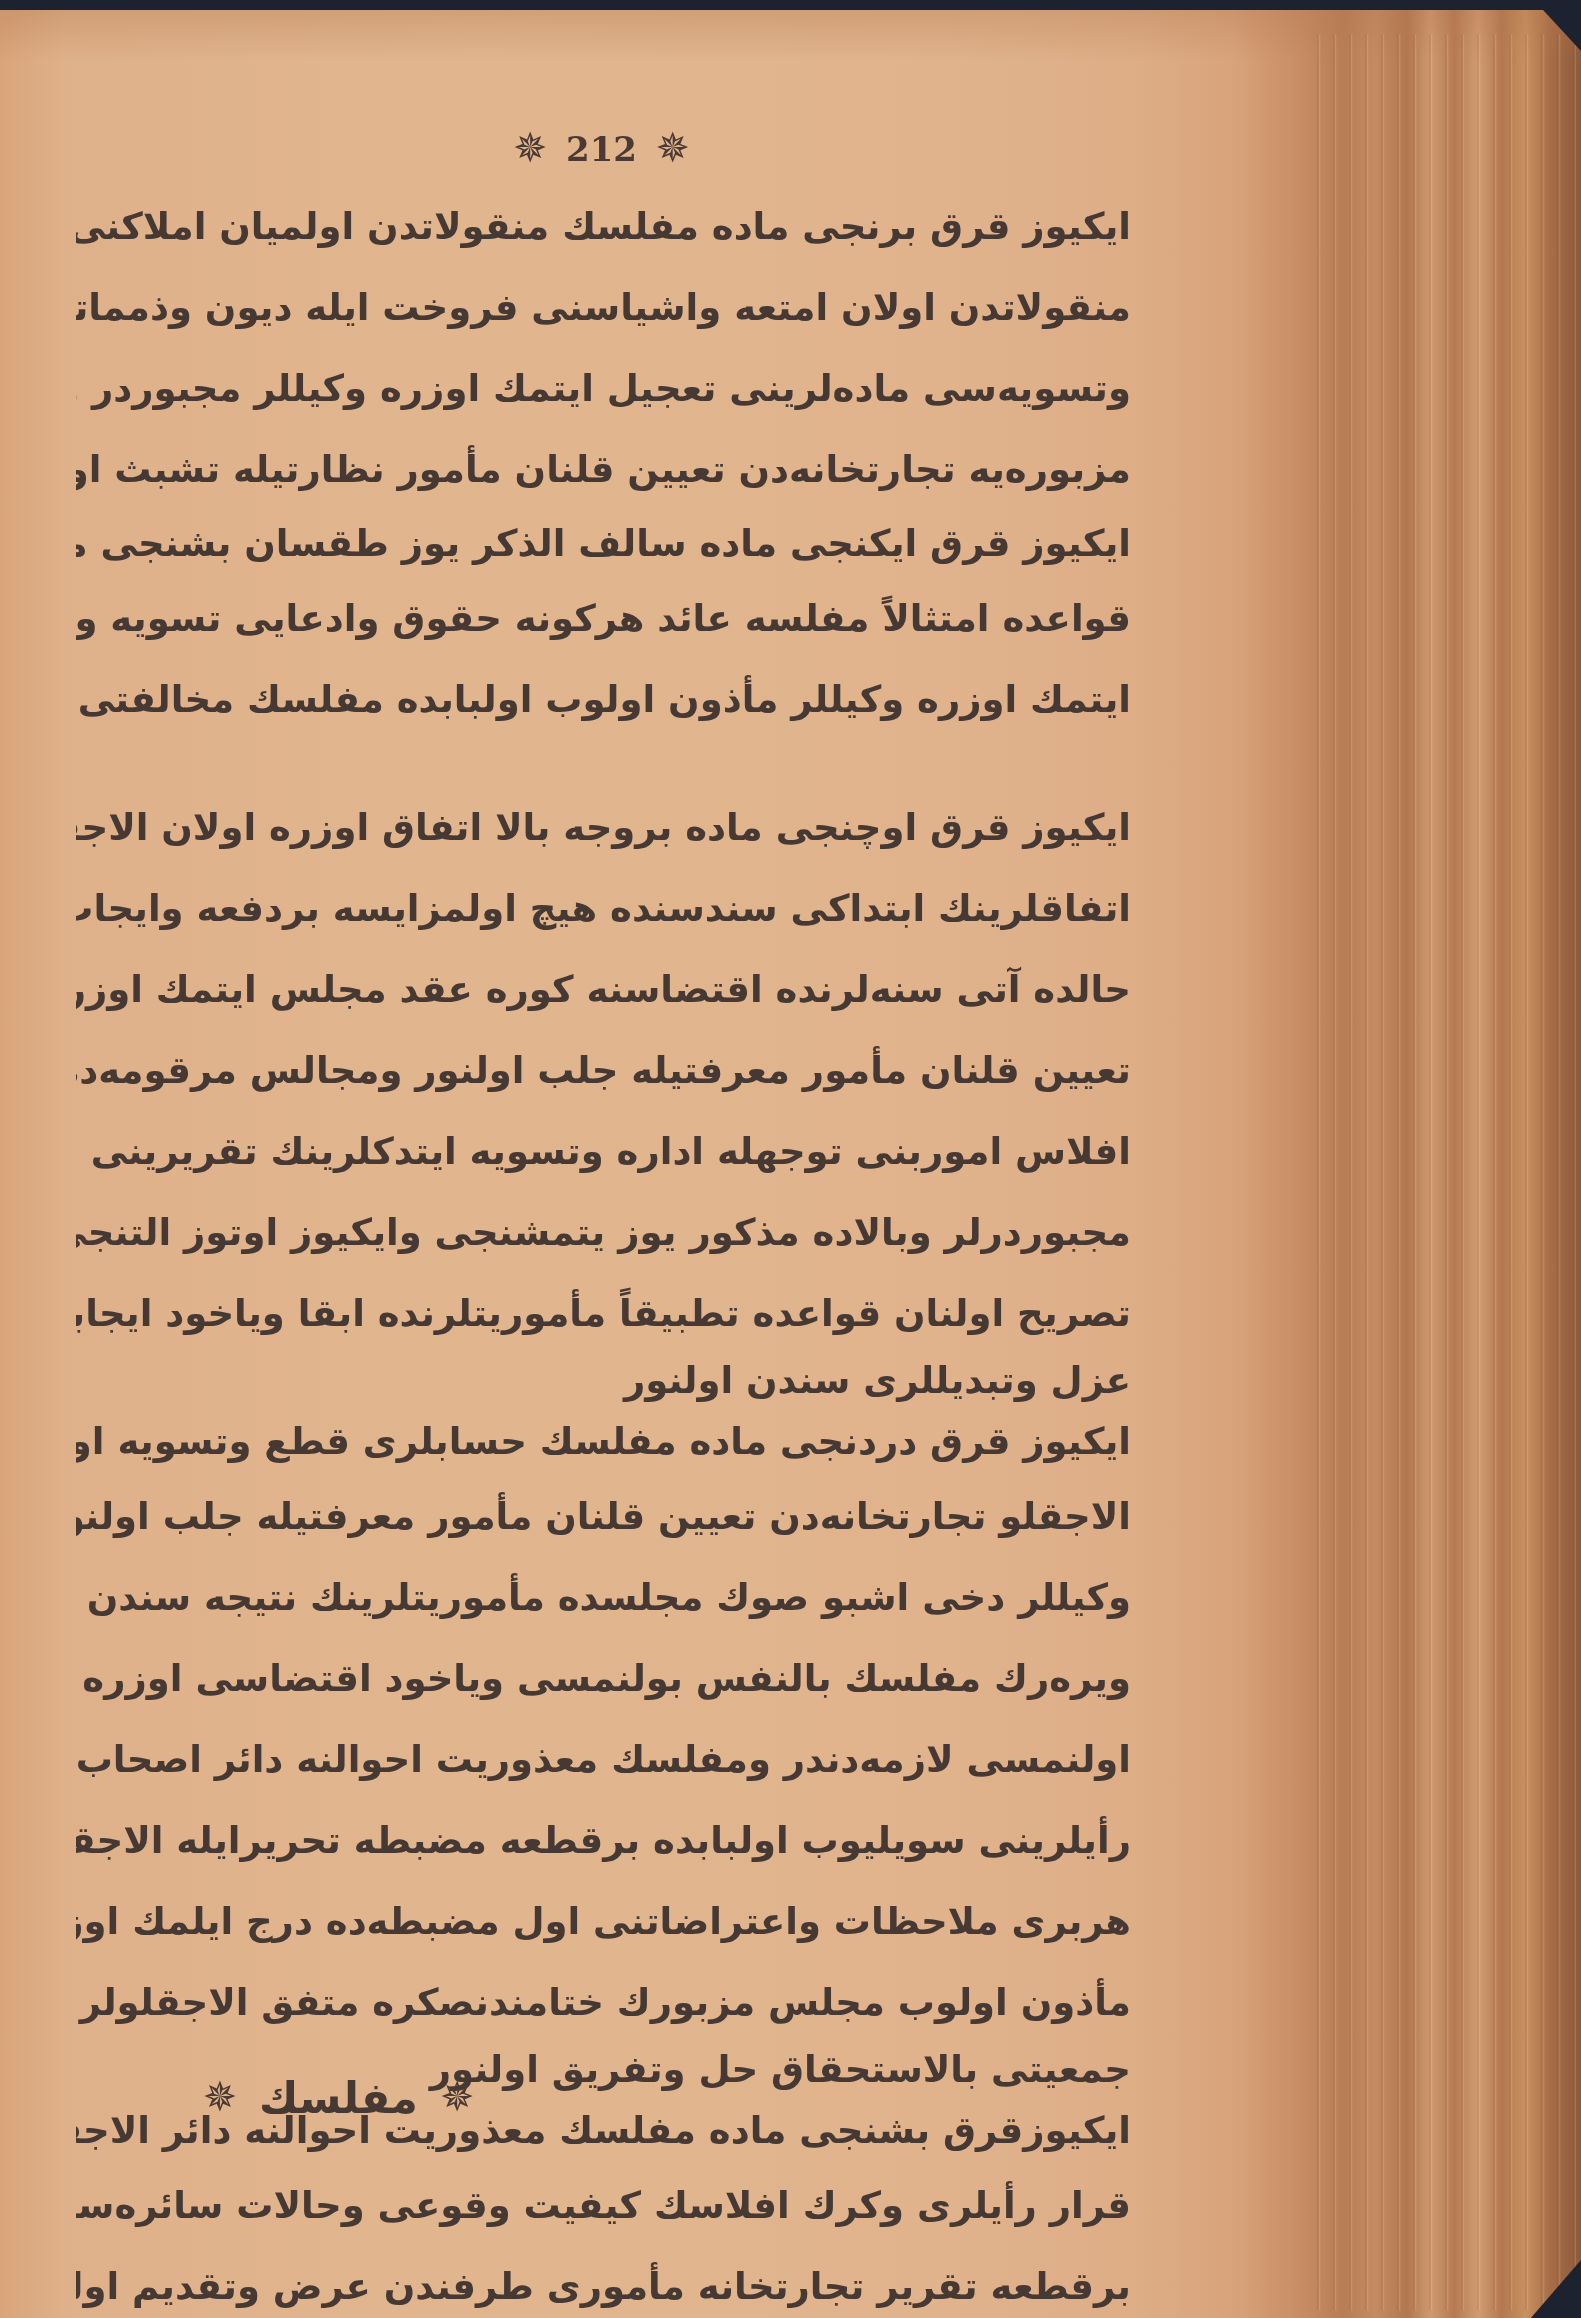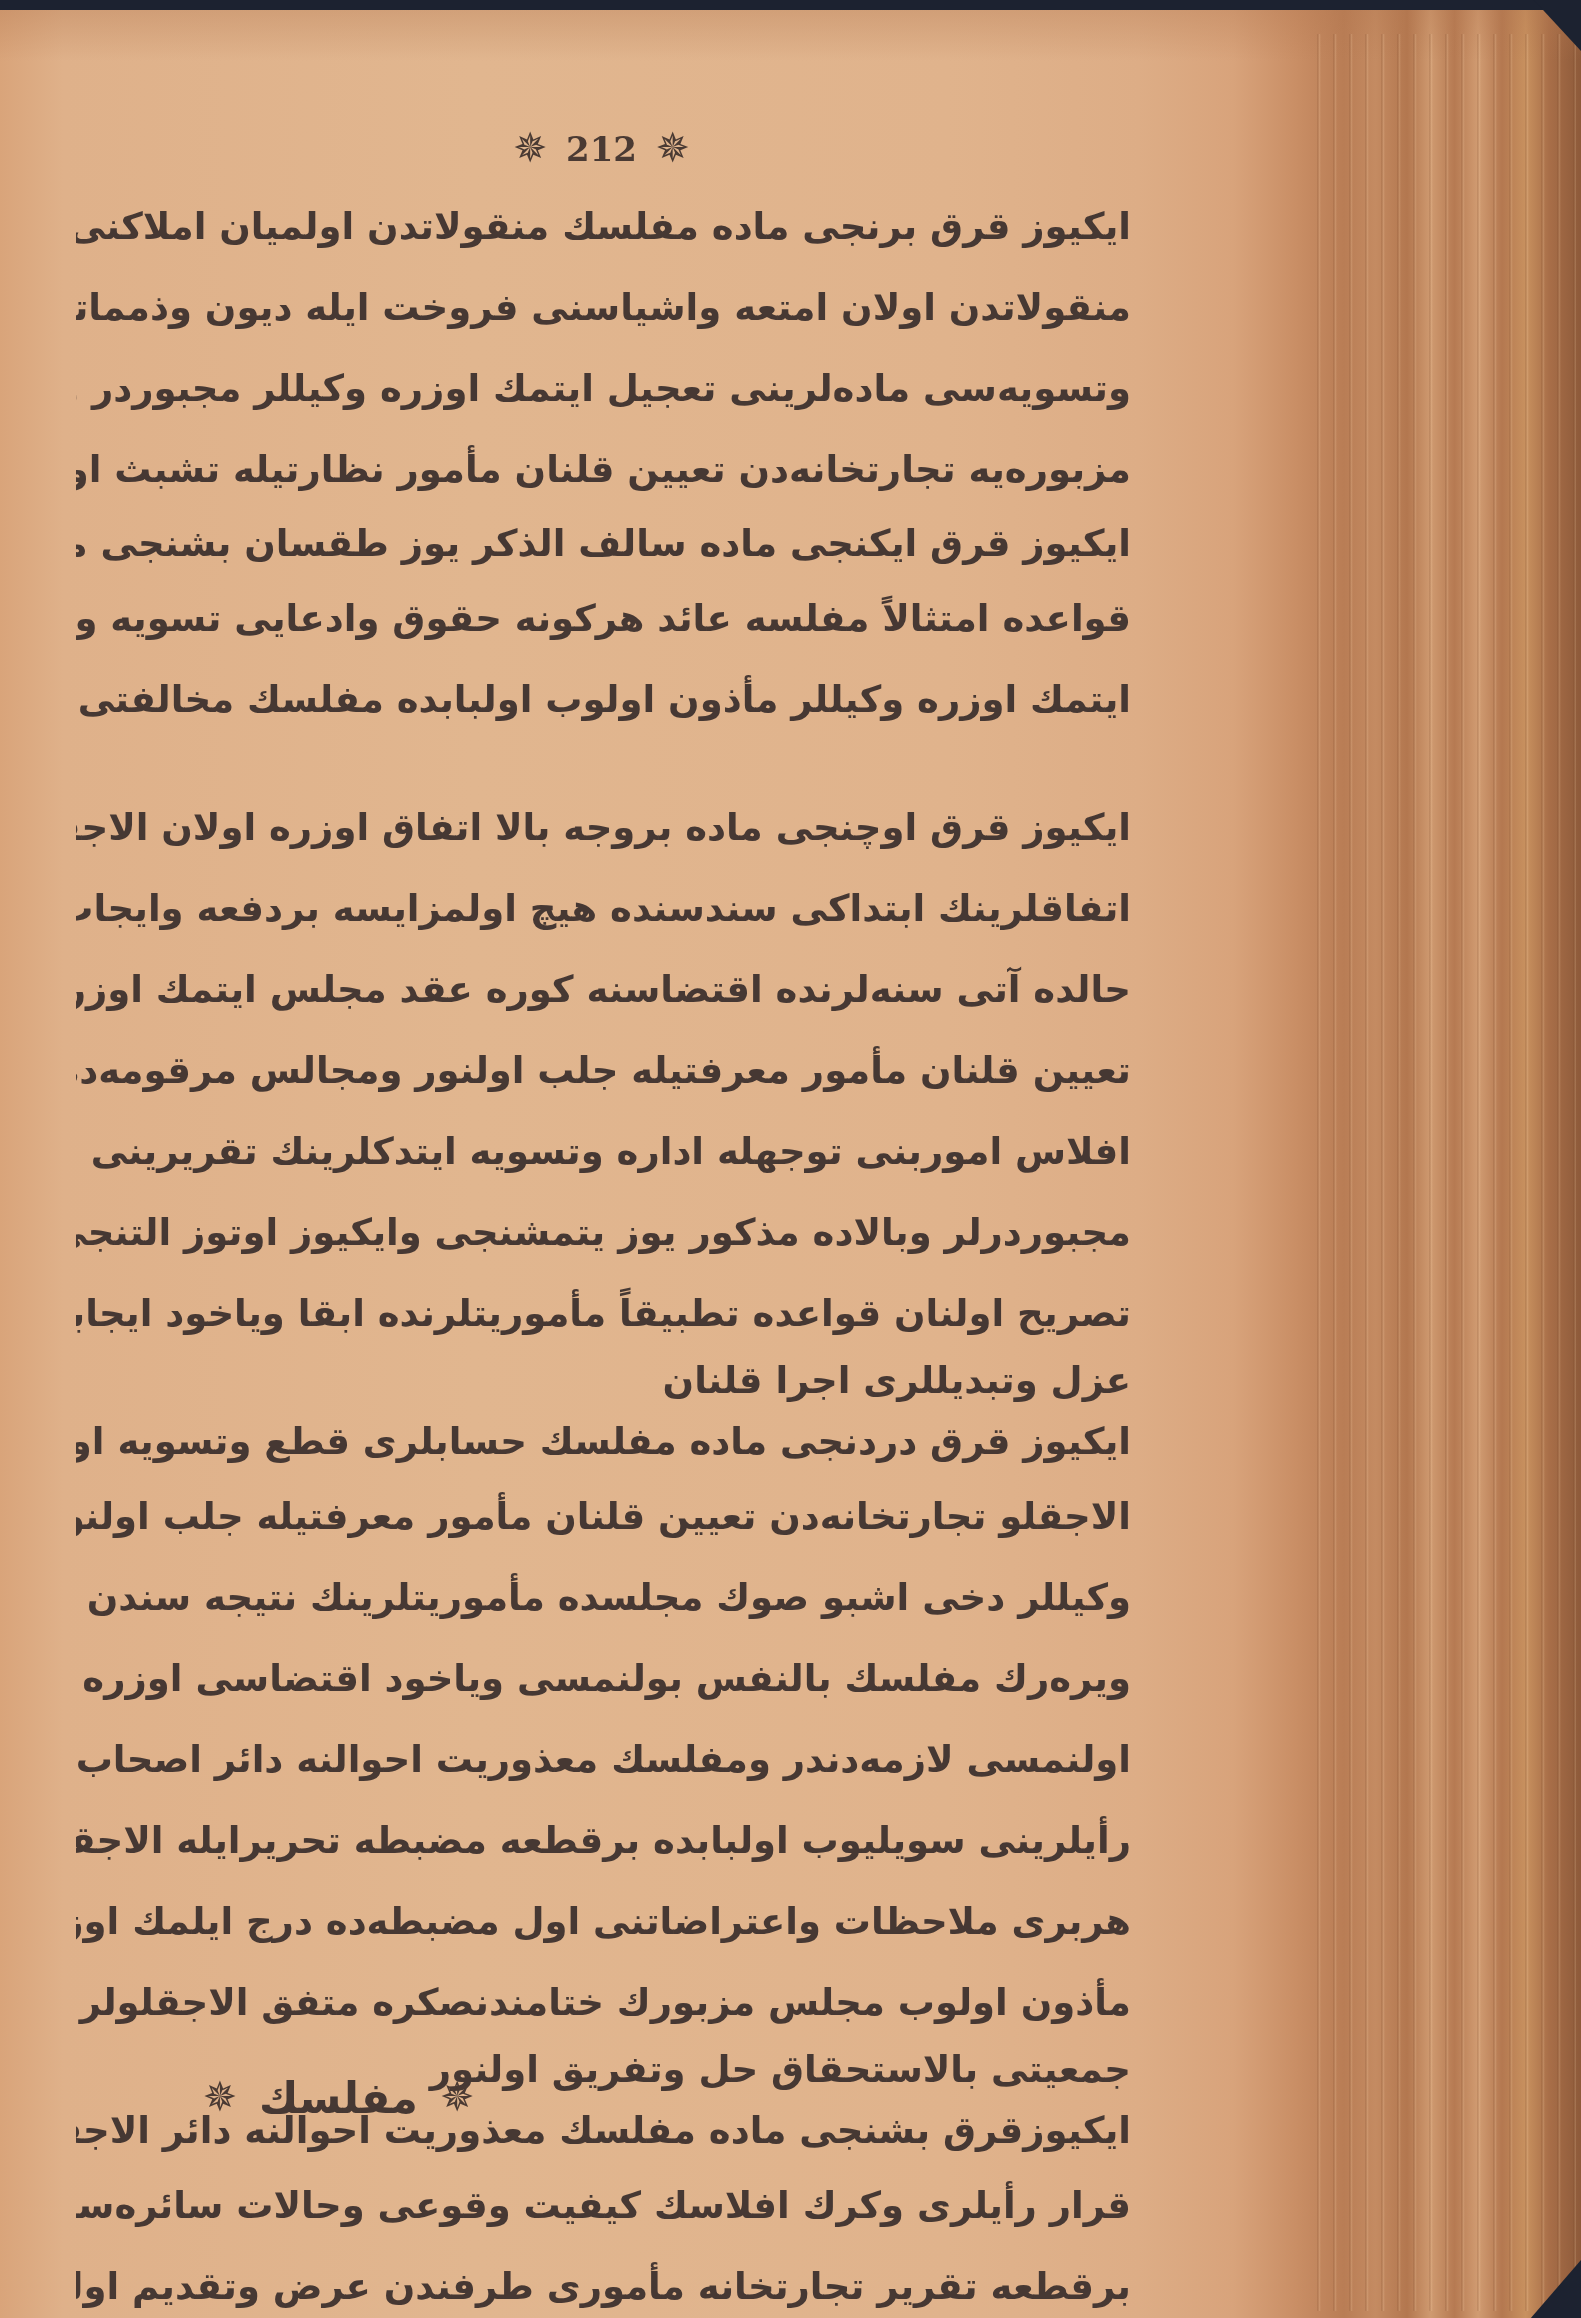--- a/index.html
+++ b/index.html
@@ -170,21 +170,21 @@
   </div>
   <div class="gap"></div>
   <div>
     <div class="line">ایکیوز قرق اوچنجی ماده   بروجه بالا اتفاق اوزره اولان الاجقلولر</div>
     <div class="line">اتفاقلرینك  ابتداكی سندسنده هیچ اولمزایسه بردفعه وایجاب ایلدیكی</div>
     <div class="line">حالده آتی سنه‌لرنده اقتضاسنه كوره عقد مجلس ایتمك اوزره تجارتخانه‌دن</div>
     <div class="line">تعیین قلنان مأمور معرفتیله جلب اولنور ومجالس مرقومه‌ده وكیللر</div>
     <div class="line">افلاس اموربنی توجهله اداره وتسویه ایتدكلرینك تقریرینی ویرمكه</div>
     <div class="line">مجبوردرلر وبالاده مذكور یوز یتمشنجی وایكیوز اوتوز التنجی ماده‌لرده</div>
     <div class="line">تصریح اولنان قواعده تطبیقاً مأموریتلرنده ابقا ویاخود ایجابنه كوره</div>
-    <div class="line short" style="height:54px;line-height:54px;">عزل وتبدیللری اجرا قلنان</div>
+    <div class="line short" style="height:54px;line-height:54px;">عزل وتبدیللری سندن اولنور</div>
   </div>
   <div>
     <div class="line" style="height:68px;line-height:68px;">ایکیوز قرق دردنجی ماده   مفلسك حسابلری قطع وتسویه اولندقده</div>
     <div class="line">الاجقلو تجارتخانه‌دن تعیین  قلنان مأمور معرفتیله جلب اولنوب</div>
     <div class="line">وكیللر دخی اشبو صوك مجلسده مأموریتلرینك نتیجه سندن تقریرلرینی</div>
     <div class="line">ویره‌رك مفلسك بالنفس بولنمسی ویاخود اقتضاسی اوزره جلب واحضار</div>
     <div class="line">اولنمسی لازمه‌دندر ومفلسك معذوریت احوالنه دائر اصحاب مطلوبات</div>
     <div class="line">رأیلرینی سویلیوب اولبابده برقطعه مضبطه تحریرایله الاجقلولرك</div>
     <div class="line">هربری ملاحظات واعتراضاتنی اول مضبطه‌ده درج ایلمك اوزره</div>
     <div class="line">مأذون  اولوب مجلس مزبورك ختامندنصكره متفق الاجقلولرك</div>

